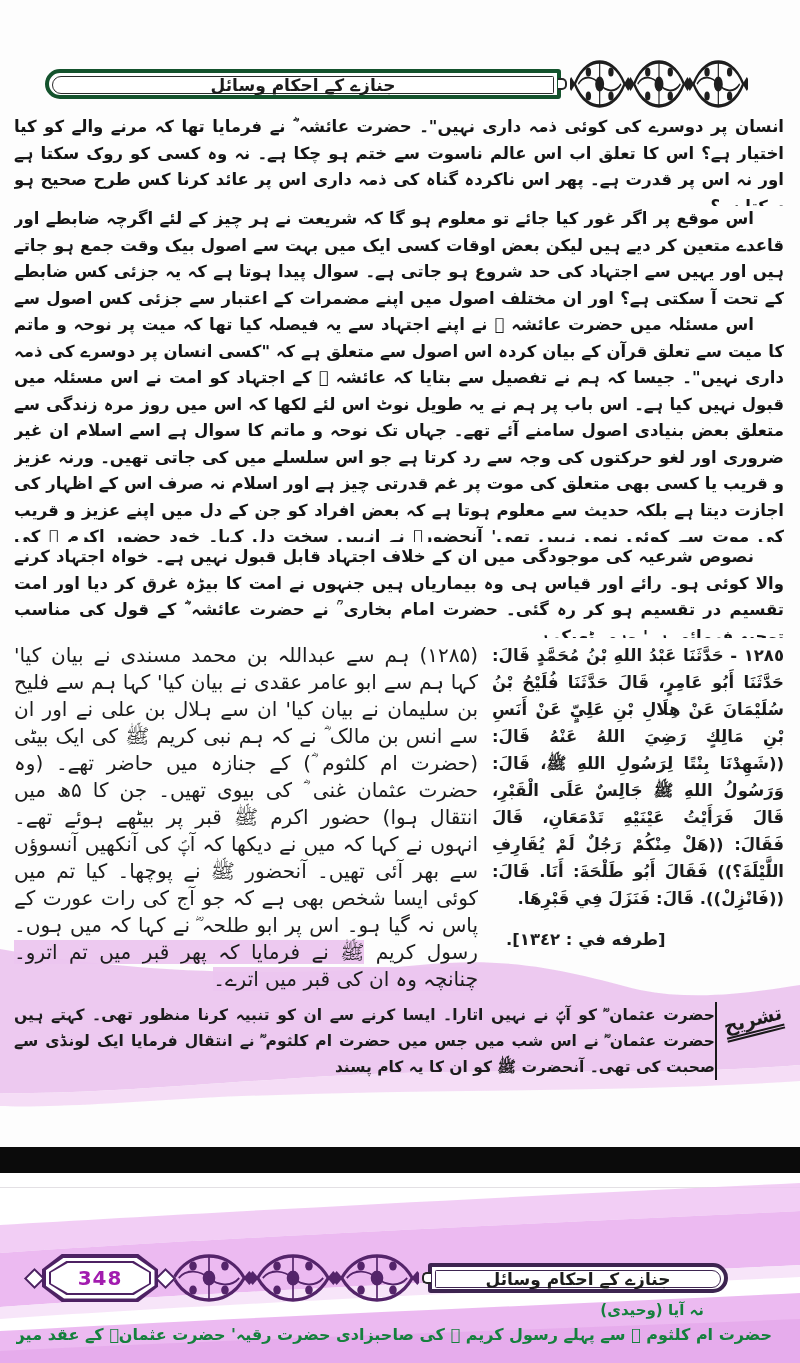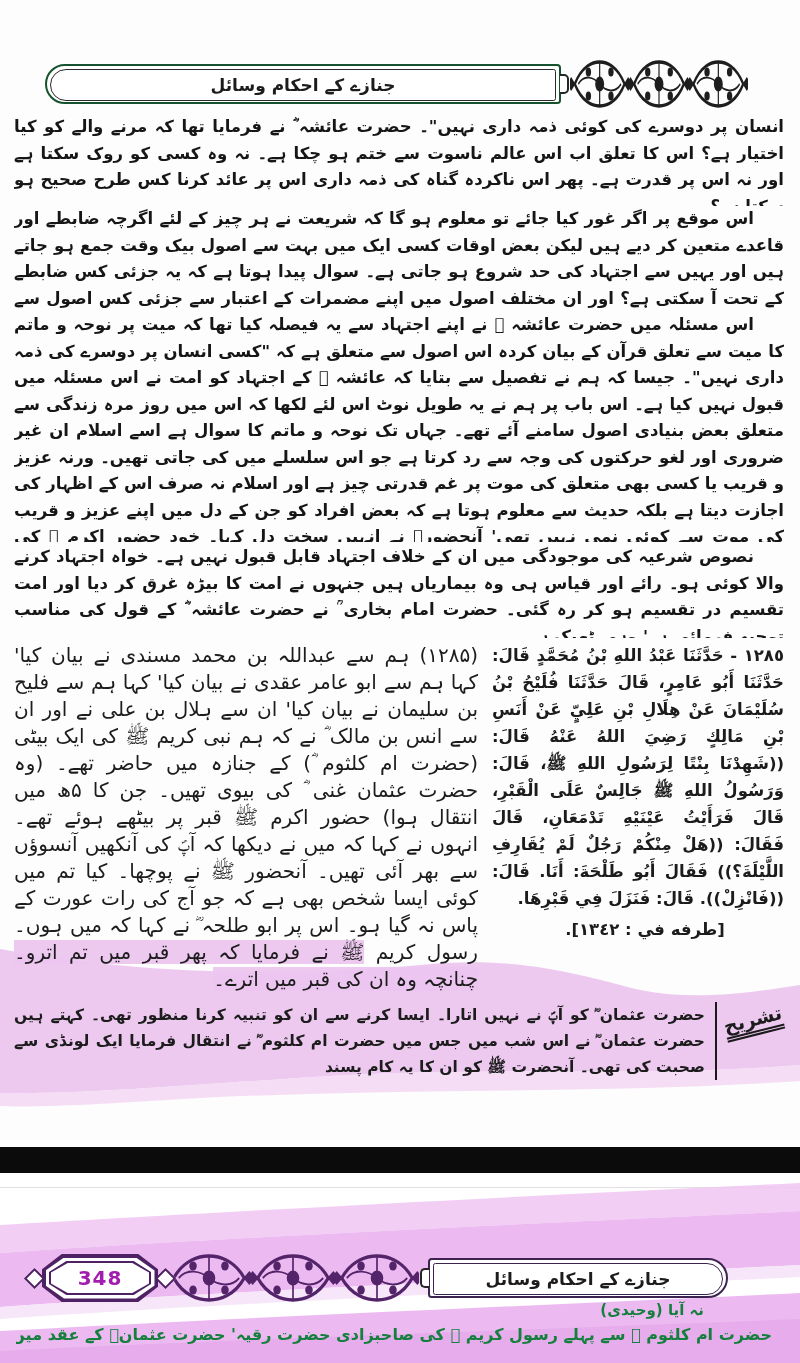--- a/index.html
+++ b/index.html
@@ -11,21 +11,21 @@
   
   .sheet1{position:absolute;top:0;left:0;width:800px;height:1147px;background:#fdfdfd;}
   .separator-bar{position:absolute;top:1147px;left:0;width:800px;height:26px;background:#0b0b0b;}
   .sheet2{position:absolute;top:1173px;left:0;width:800px;height:190px;background:#ffffff;overflow:hidden;}
   .sheet2-topline{position:absolute;top:14px;left:0;width:100%;border-top:1px solid #e3e0e4;}
 
   
   .hdr{position:absolute;display:flex;align-items:center;gap:9px;z-index:3;}
   .hdr347{top:58px;left:45px;right:52px;height:52px;}
   .hdr348{top:82px;left:42px;right:72px;height:46px;}
-  .pill{position:relative;flex:1;height:40px;border:2px solid #14532d;background:#fff;box-sizing:border-box;padding:3px;}
+  .pill{position:relative;flex:1;height:30px;border:4px solid #14532d;background:#fff;box-sizing:border-box;padding:3px;}
   .pill.round-left{border-radius:26px 5px 5px 26px;}
   .pill.round-right{border-radius:5px 26px 26px 5px;}
   .pill-inner{height:100%;border:1.5px solid #2a2a2a;display:flex;align-items:center;justify-content:center;
     font-size:17px;font-weight:bold;direction:rtl;}
   .round-left .pill-inner{border-radius:20px 3px 3px 20px;}
   .round-right .pill-inner{border-radius:3px 20px 20px 3px;}
   .pill .tab{position:absolute;top:22%;width:9px;height:56%;border:2px solid #262626;background:#fff;box-sizing:border-box;}
   .tab.tab-right{right:-10px;border-left:none;border-radius:0 5px 5px 0;}
   .tab.tab-left{left:-10px;border-right:none;border-radius:5px 0 0 5px;}
   .hdr348 .pill{border-color:#3d2450;}
@@ -53,30 +53,30 @@
   .block{position:absolute;left:14px;right:16px;overflow:hidden;direction:rtl;
     text-align:justify;font-weight:bold;color:#161616;z-index:2;}
   .p1{top:114px;height:92px;font-size:16.5px;line-height:26.5px;}
   .p2{top:206px;height:106px;font-size:16.5px;line-height:26.5px;}
   .p3{top:312px;height:230px;font-size:16.5px;line-height:26.5px;}
   .p4{top:544px;height:94px;font-size:16.5px;line-height:26.5px;}
   .indent{text-indent:30px;}
 
   .hadith{position:absolute;top:642px;left:14px;right:16px;height:356px;display:flex;direction:rtl;gap:14px;z-index:2;}
   .col-arabic{flex:0 0 292px;font-size:16.5px;line-height:27px;font-weight:bold;text-align:justify;overflow:hidden;}
-  .col-arabic .ref{text-align:center;padding-left:14px;margin-top:4px;}
+  .col-arabic .ref{text-align:left;padding-left:14px;margin-top:14px;}
   .col-urdu{flex:1;font-size:20px;line-height:27px;font-weight:normal;text-align:justify;overflow:hidden;}
   .hl{background:rgba(236,198,239,.95);box-decoration-break:clone;-webkit-box-decoration-break:clone;}
 
   .pink-zone{position:absolute;top:945px;left:0;width:800px;height:165px;z-index:1;}
 
   .tashreeh{position:absolute;top:1002px;left:14px;right:18px;height:82px;display:flex;direction:rtl;align-items:flex-start;gap:0;z-index:2;}
   .tashreeh-stamp{flex:0 0 58px;padding-top:6px;text-align:center;font-size:19px;font-weight:bold;
     transform:rotate(-14deg);border-bottom:5px double #1a1a1a;line-height:1.2;}
-  .tashreeh-text{flex:1;border-right:2px solid #1a1a1a;padding-right:10px;margin-right:6px;
+  .tashreeh-text{flex:1;border-right:2px solid #1a1a1a;padding-right:0;margin-right:6px;
     font-size:15.5px;line-height:26px;font-weight:bold;text-align:justify;overflow:hidden;}
 
   
   .bands{position:absolute;top:0;left:0;width:800px;height:190px;z-index:1;}
   .s2text{position:absolute;direction:rtl;font-weight:bold;color:#15803d;z-index:3;}
   .s2line1{top:128px;right:96px;font-size:15px;}
   .s2line2{top:152px;right:28px;left:16px;font-size:16px;text-align:right;white-space:nowrap;overflow:hidden;}
 </style>
 </head>
 <body>

